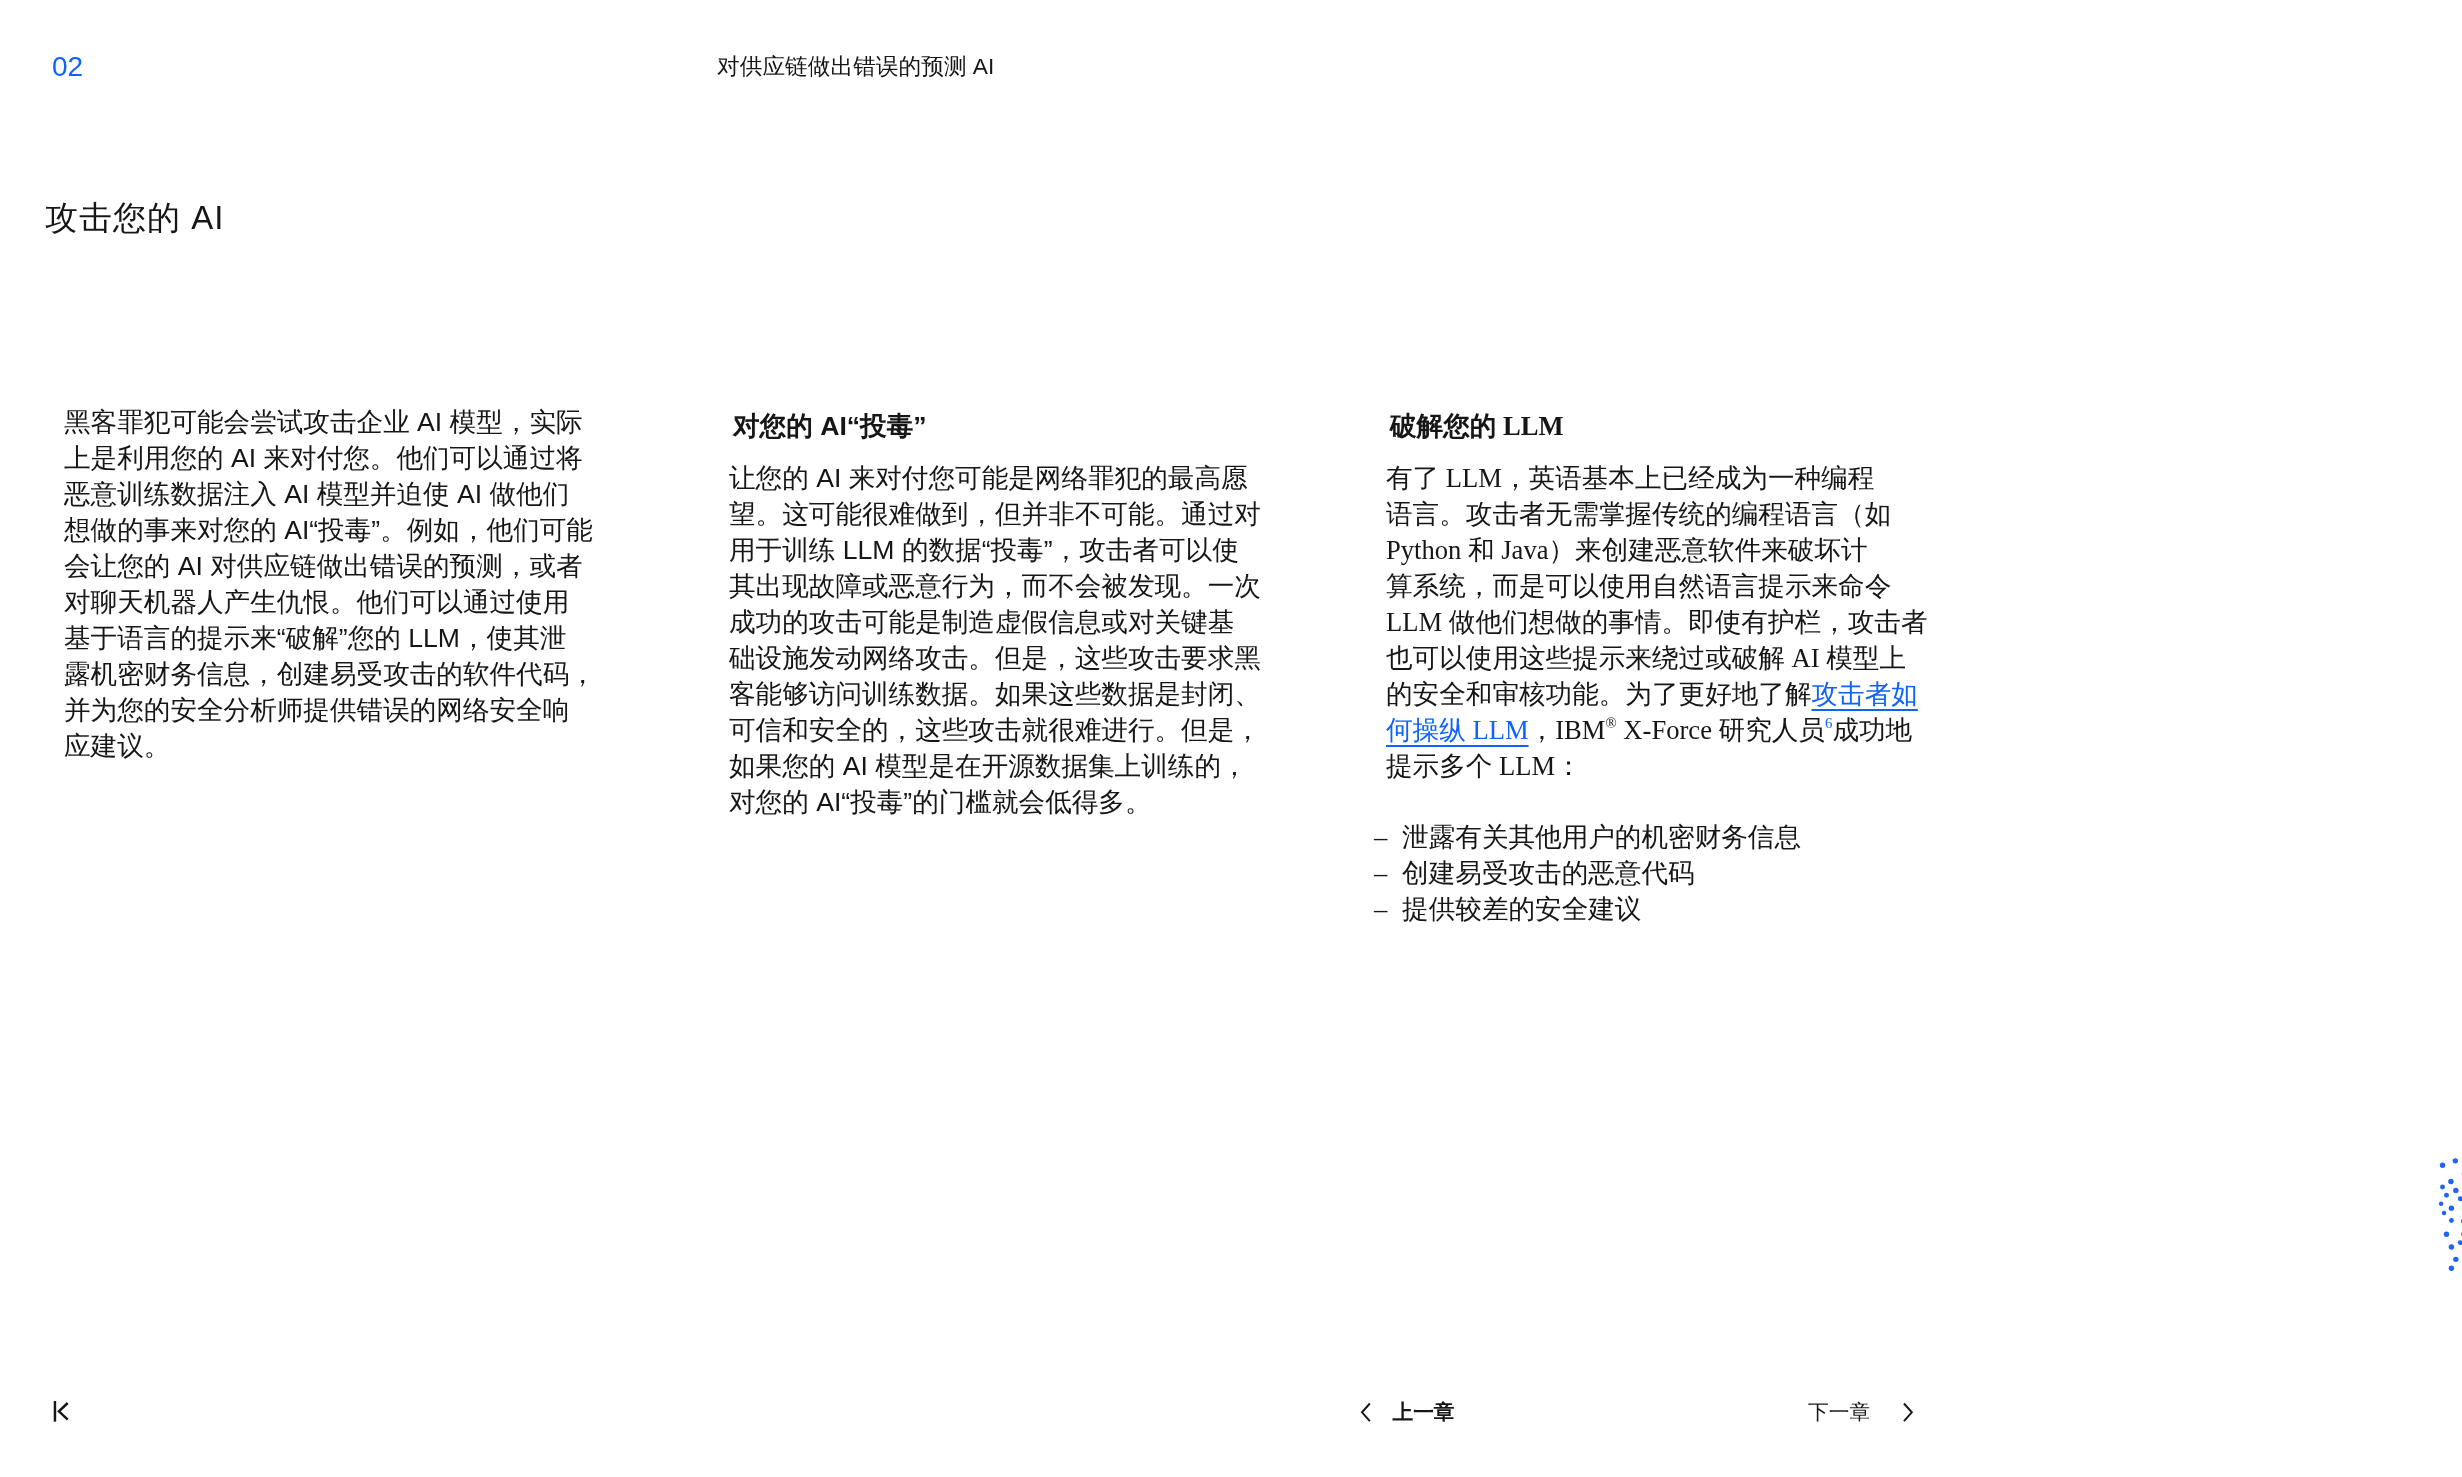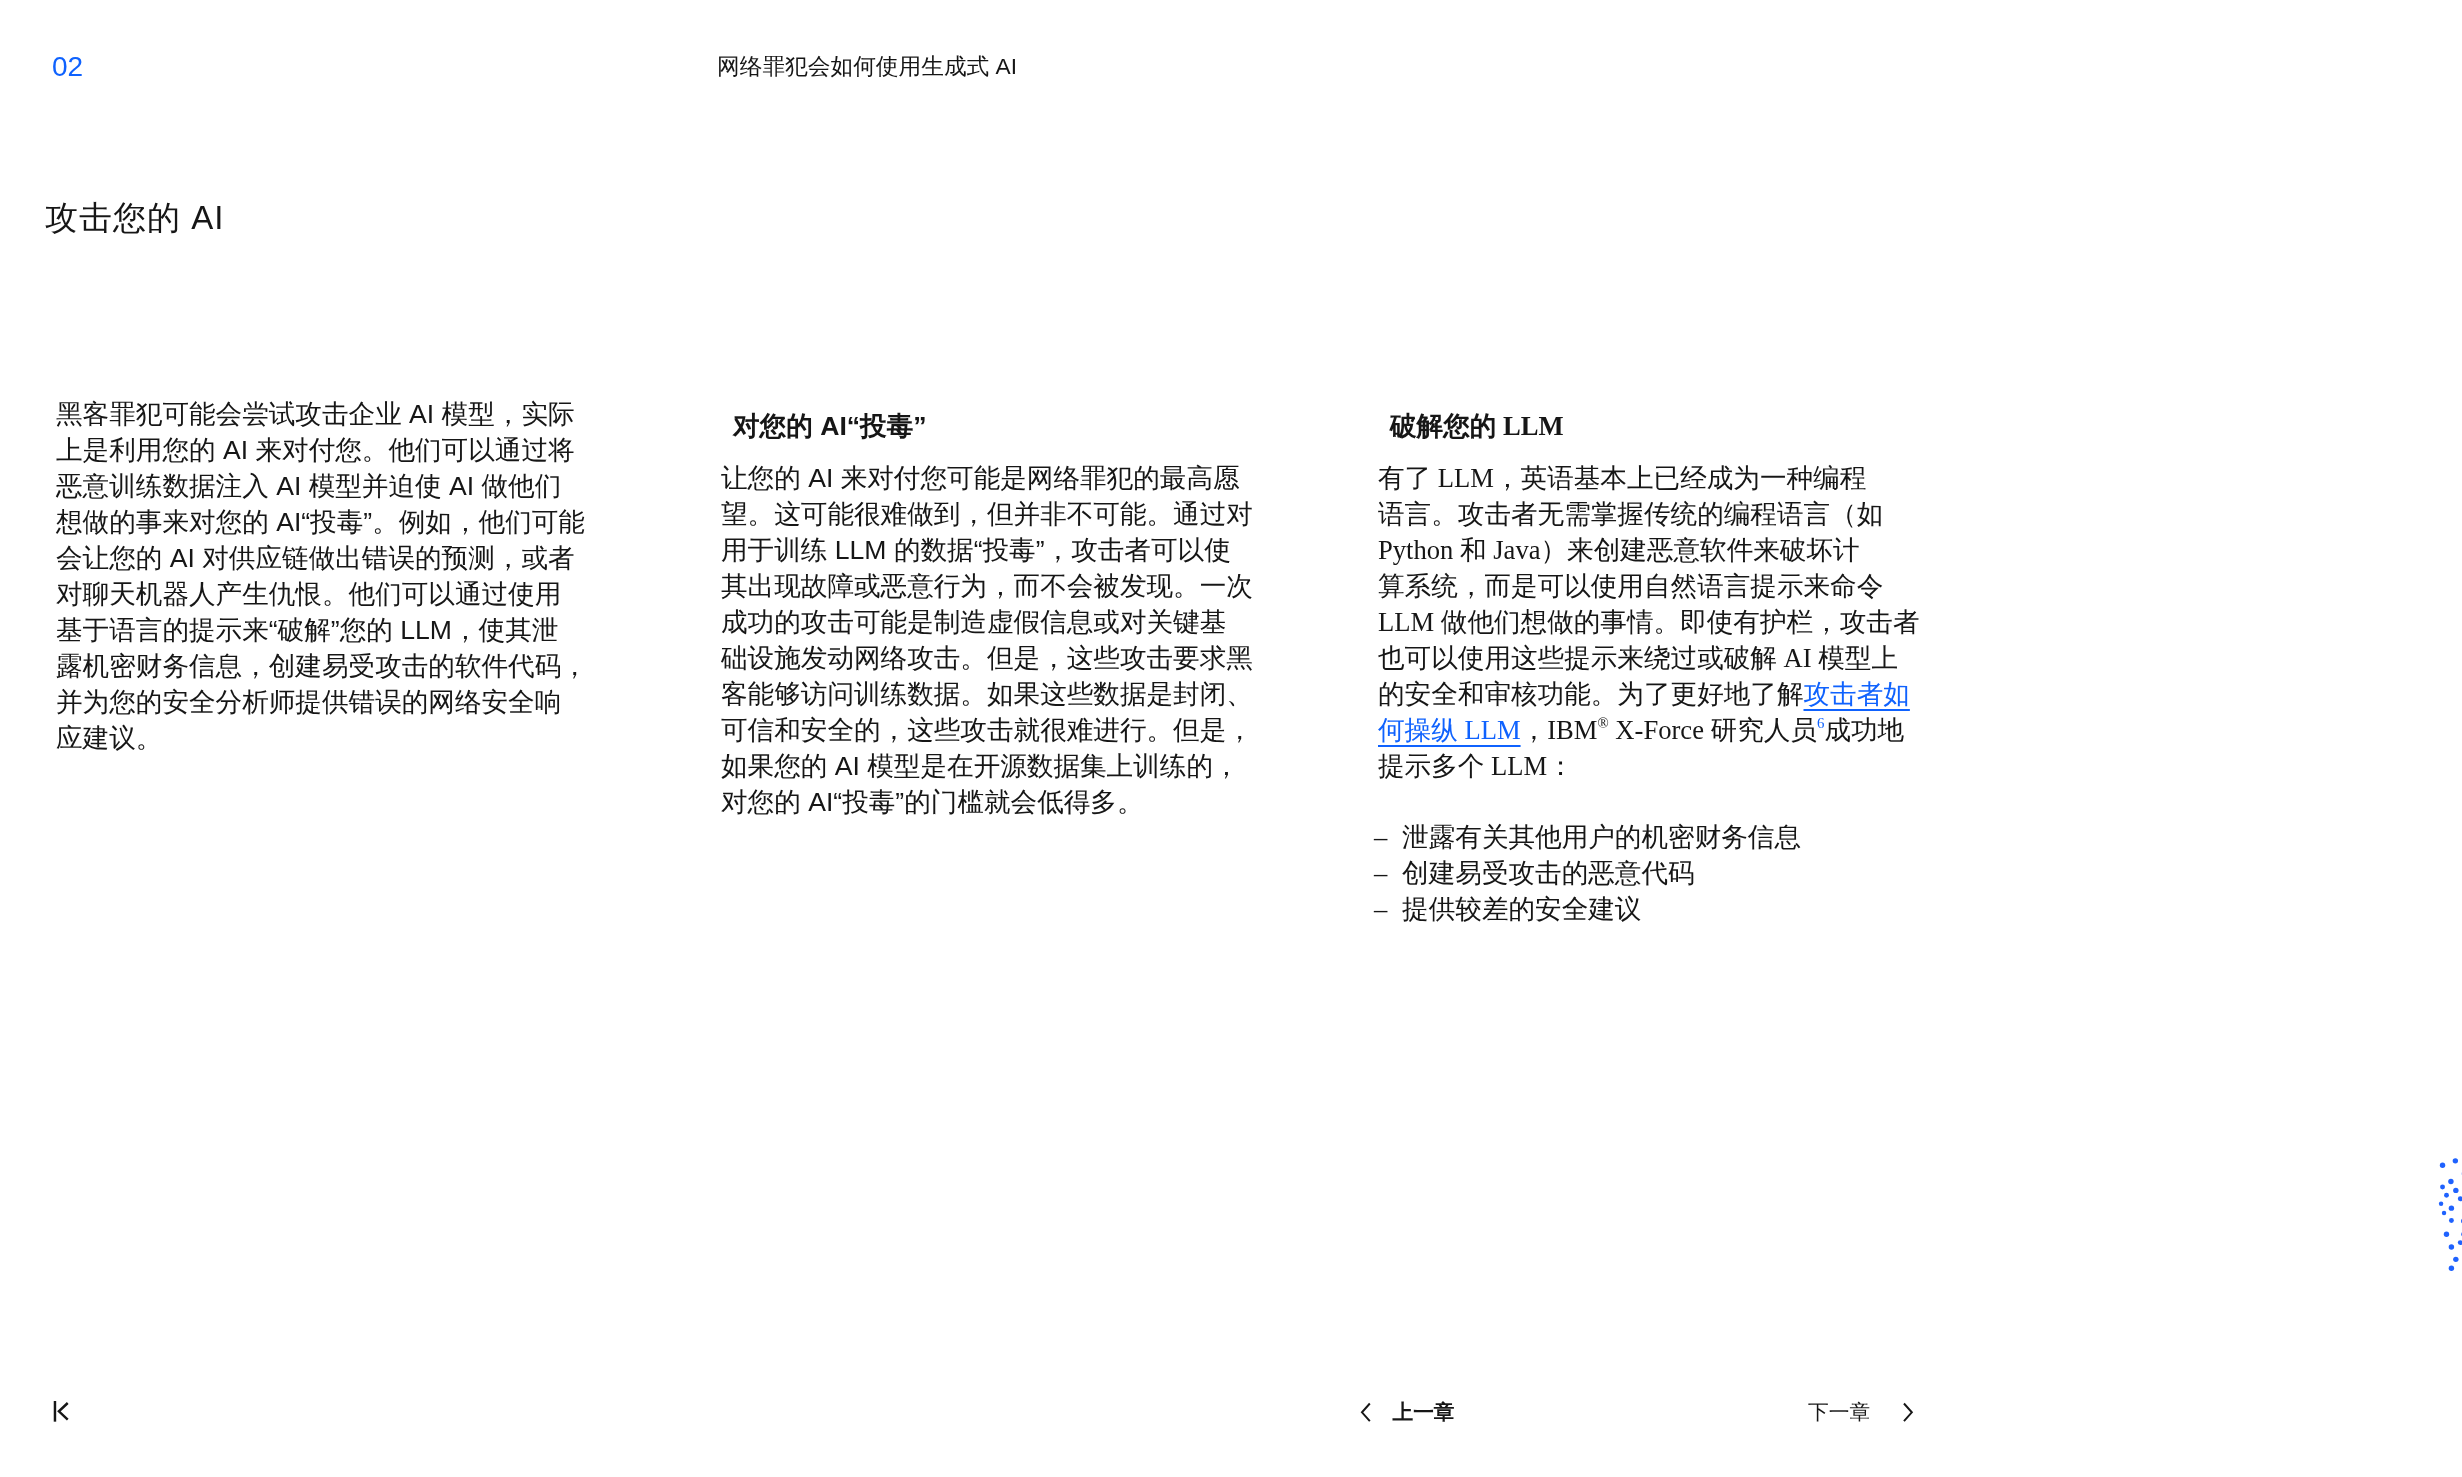--- a/index.html
+++ b/index.html
@@ -36,21 +36,21 @@
     position:absolute;top:392px;width:576px;
     font-size:26.6px;line-height:36px;
   }
   .col-1{left:52px;}
   .col-2{left:717px;}
   .col-3{left:1374px;font-family:Liberation Serif, serif;}
   .col-heading{
     margin:16px;font-size:26.6px;line-height:36px;font-weight:700;color:var(--ink);
   }
   .body{
-    margin:4px;white-space:pre-line;color:var(--ink);
+    margin:12px;white-space:pre-line;color:var(--ink);
   }
   .inline-link{
     color:var(--accent);
     text-decoration:underline;
     text-decoration-thickness:1.5px;
     text-underline-offset:5.9px;
     cursor:pointer;
   }
   .sup{
     font-size:14.8px;position:relative;top:-10.8px;line-height:0;
@@ -81,21 +81,21 @@
   .decoration{
     position:absolute;left:2413px;top:1118px;width:197px;height:197px;
   }
 </style>
 </head>
 <body>
 
 <div class="page">
 
   <span class="section-number">02</span>
-  <span class="doc-title">网络罪犯会如何使用生成式 AI</span>
+  <span class="doc-title">对供应链做出错误的预测 AI</span>
 
   <h1 class="page-title">攻击您的 AI</h1>
 
   <section class="col col-1">
     <p class="body">黑客罪犯可能会尝试攻击企业 AI 模型，实际
 上是利用您的 AI 来对付您。他们可以通过将
 恶意训练数据注入 AI 模型并迫使 AI 做他们
 想做的事来对您的 AI“投毒”。例如，他们可能
 会让您的 AI 对供应链做出错误的预测，或者
 对聊天机器人产生仇恨。他们可以通过使用

